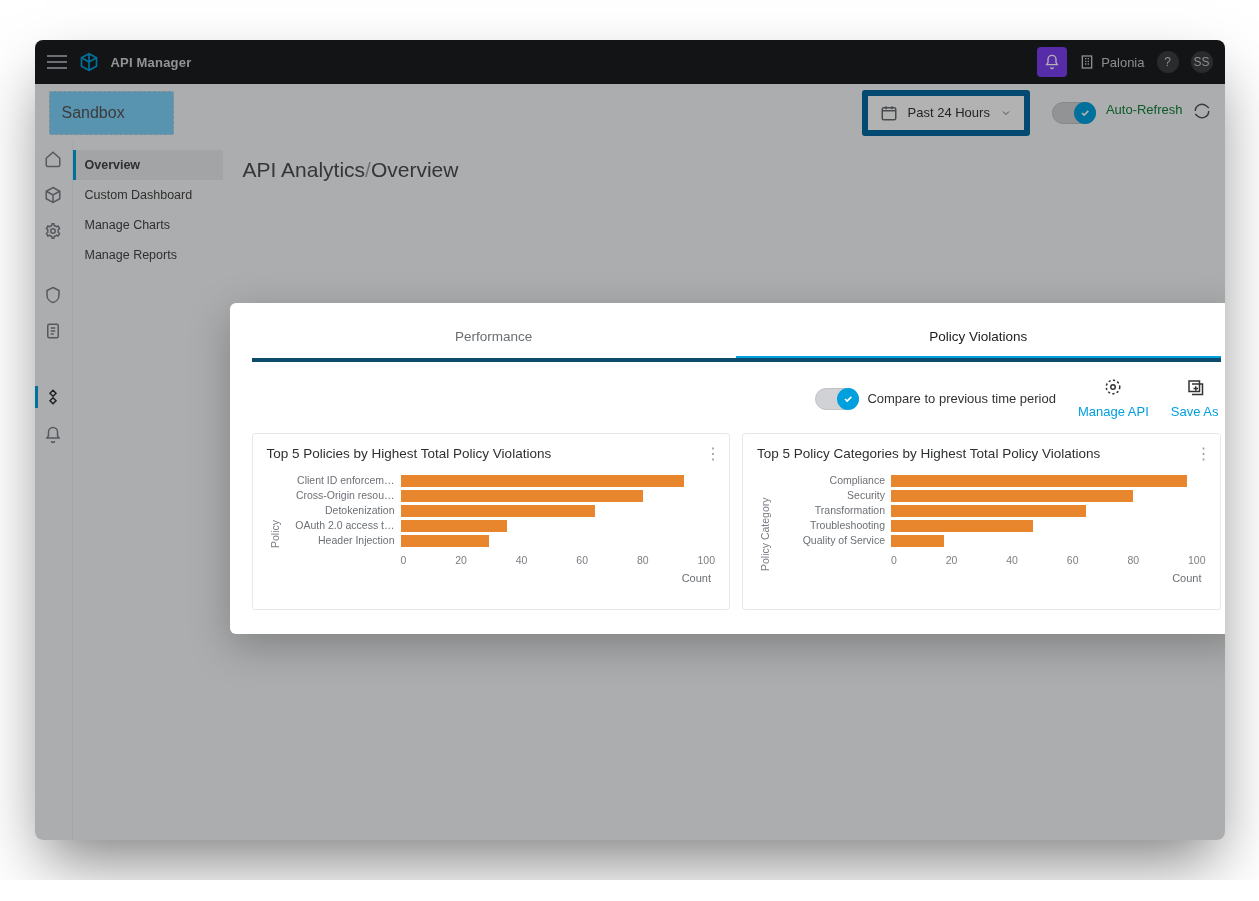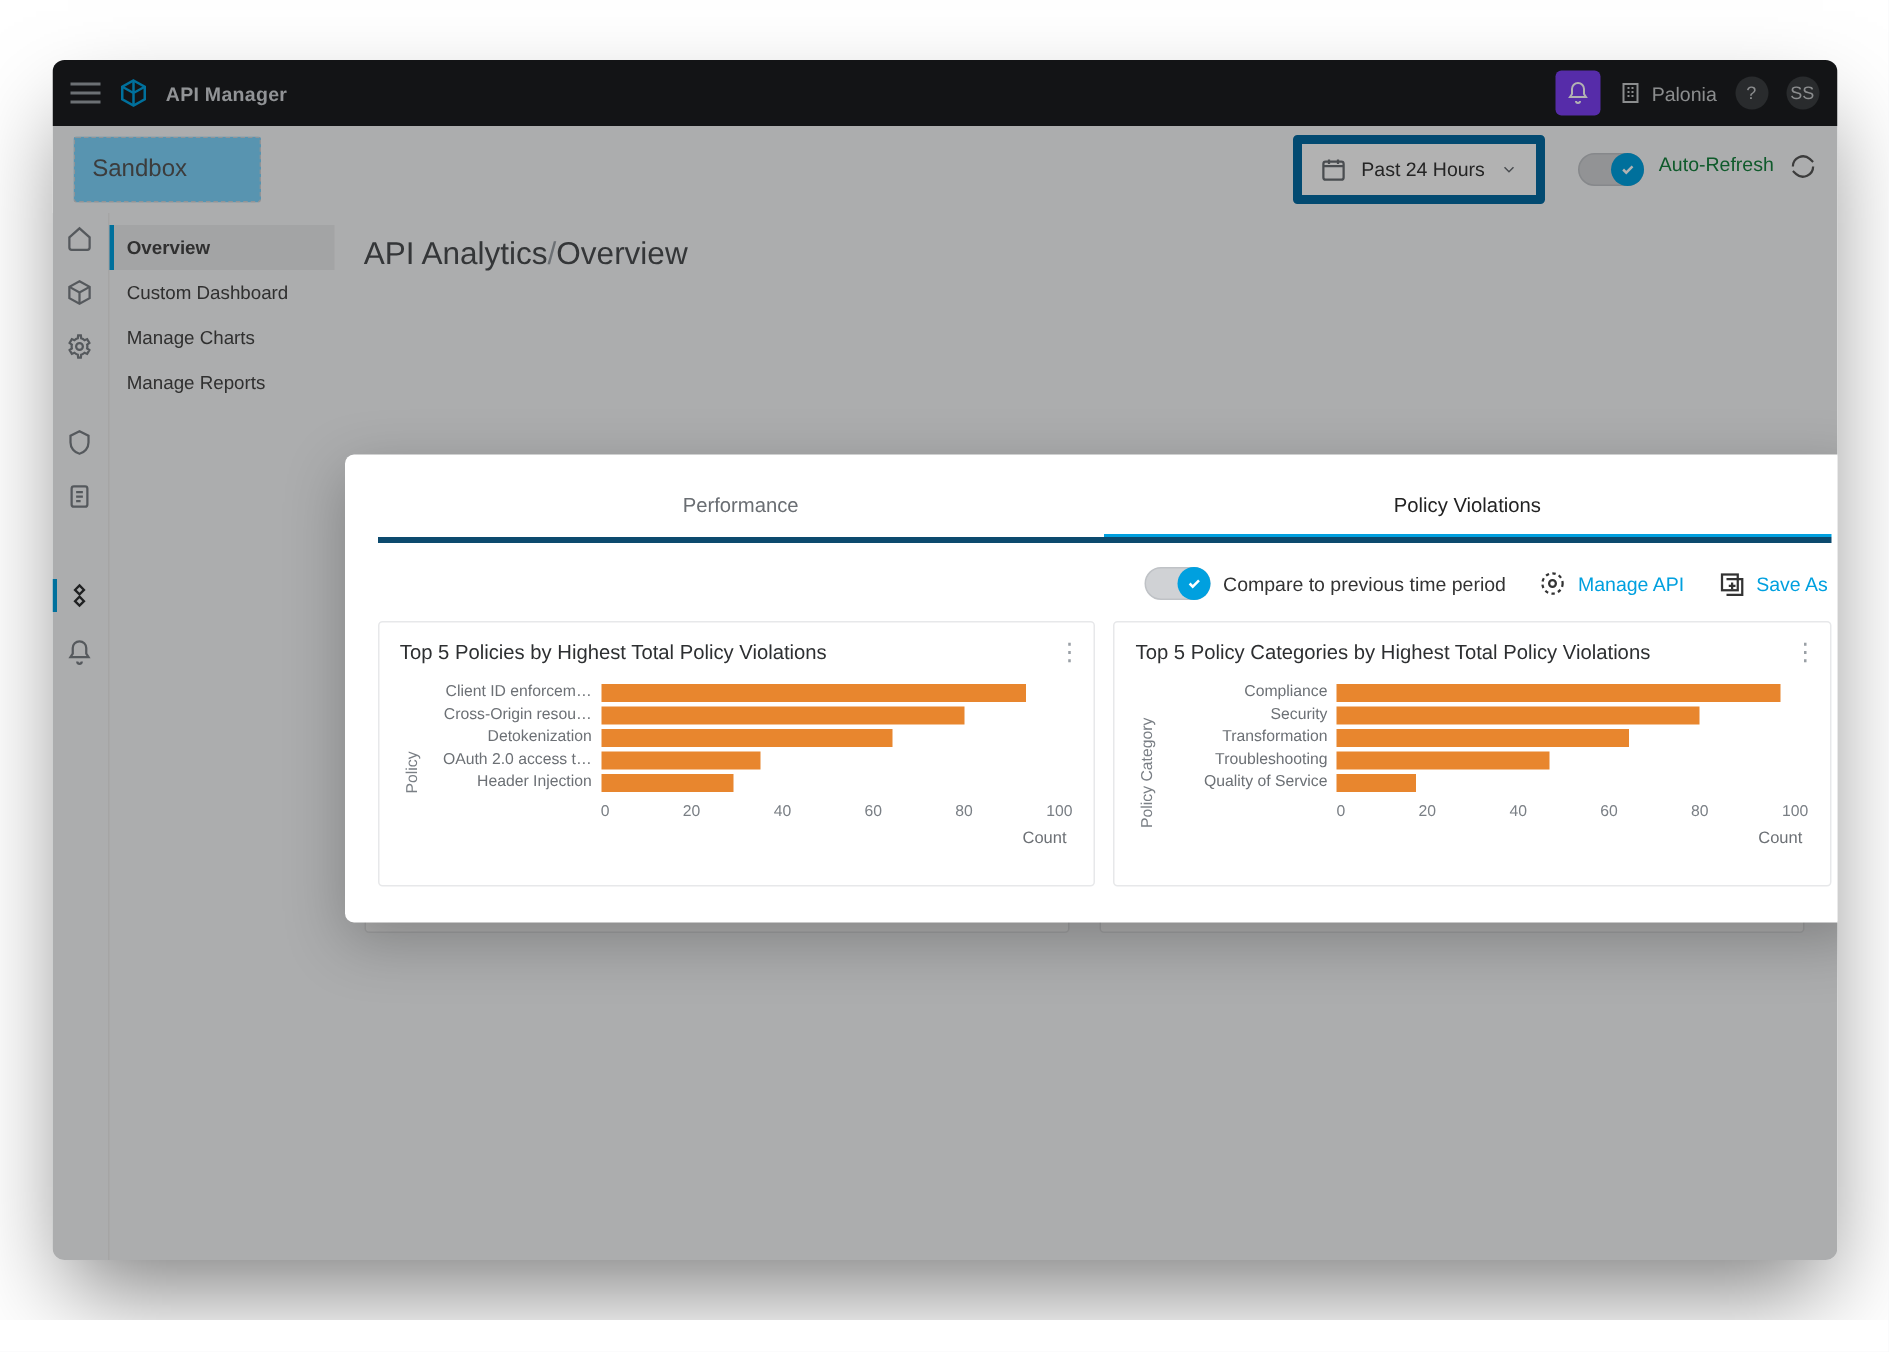--- a/index.html
+++ b/index.html
@@ -72,21 +72,21 @@
   .panel {
     position: absolute; top: 263px; left: 195px; width: 1013px;
     background: #fff; border-radius: 6px; box-shadow: 0 12px 40px rgba(0,0,0,.25);
     padding: 16px 22px 24px; z-index: 50;
   }
   .tabs { display: flex; border-bottom: 4px solid #0c4a6e; margin-bottom: 10px; }
   .tab { flex: 1; text-align: center; padding: 10px 0 12px; font-size: 13.5px; color: #6a6e73; cursor: pointer; }
   .tab.active { color: #222; border-bottom: 2px solid #00a0df; }
   .panel-toolbar { display: flex; align-items: center; justify-content: flex-end; gap: 22px; padding: 6px 2px 14px; }
   .panel-toolbar .group { display: flex; align-items: center; gap: 8px; font-size: 13px; color: #333; cursor: pointer; }
-  .panel-toolbar .link { color: #00a0df; }
+  .panel-toolbar .link { color: #00a0df; flex-direction: column; }
   .cards-row { display: flex; gap: 12px; }
   .card { flex: 1; border: 1px solid #e7e8ea; border-radius: 3px; padding: 12px 14px 10px; position: relative; }
   .card-title { font-size: 13.5px; color: #2d2f31; margin-bottom: 8px; }
   .card-menu { position: absolute; top: 10px; right: 8px; color: #9aa0a6; cursor: pointer; font-size: 16px; letter-spacing: 0; }
   
   .chart { position: relative; height: 130px; display: flex; }
   .ylabel { writing-mode: vertical-rl; transform: rotate(180deg); font-size: 10.5px; color: #7a7f85; text-align: center; padding-right: 2px; }
   .y-zone { width: 120px; display: flex; flex-direction: column; padding-top: 4px; }
   .y-tick { height: 15px; font-size: 10.5px; color: #6c7075; text-align: right; padding-right: 6px; line-height: 15px; white-space: nowrap; overflow: hidden; text-overflow: ellipsis; }
   .plot { flex: 1; position: relative; padding-top: 4px; }

